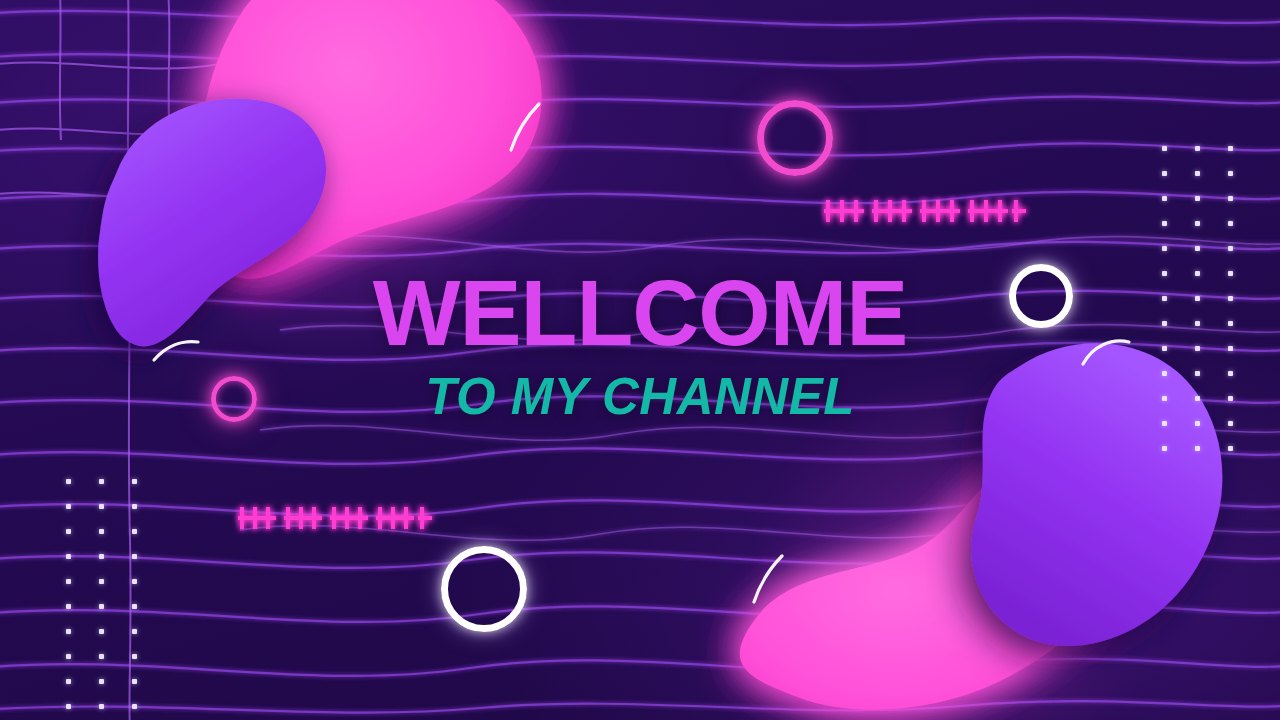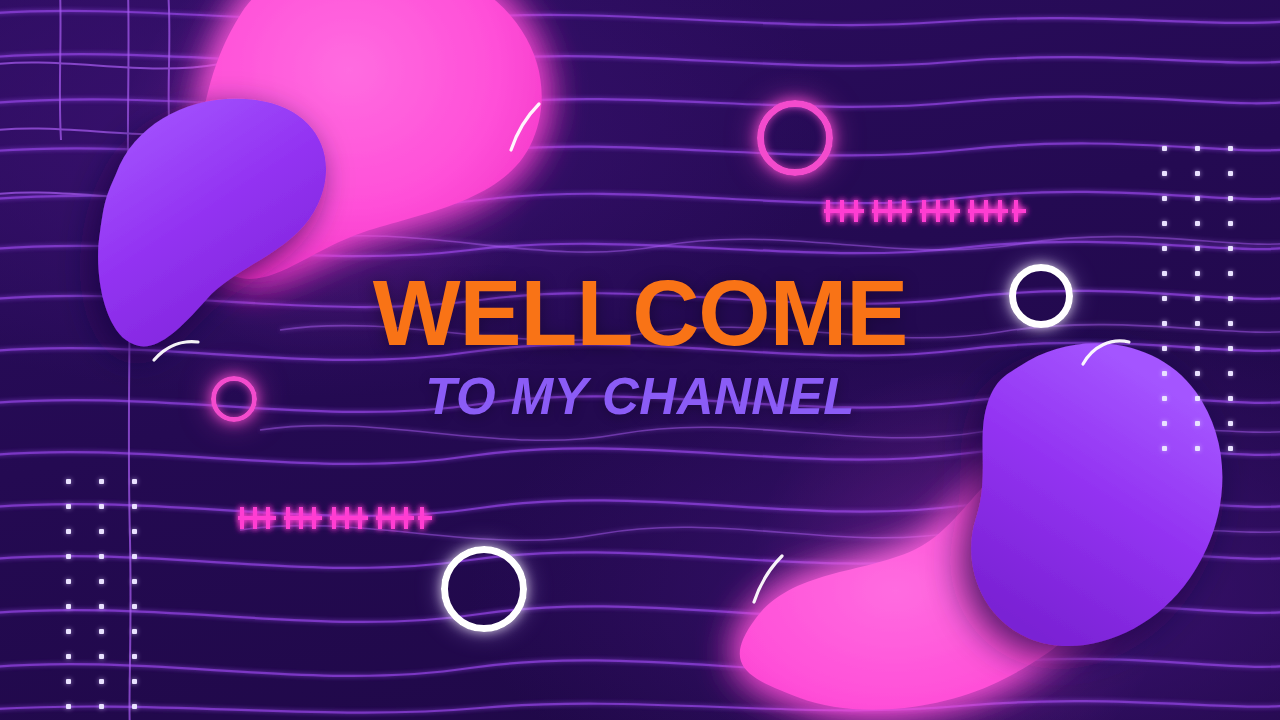--- a/index.html
+++ b/index.html
@@ -113,33 +113,33 @@
     text-align: center;
     z-index: 30;
   }
   .title {
     margin: 0;
     font-family: "Liberation Sans", sans-serif;
     font-weight: 700;
     font-size: 93px;
     line-height: 0.98;
     letter-spacing: -1px;
-    color: #f97316;
+    color: #d946ef;
     text-shadow: 0 2px 16px rgba(0,0,0,0.35);
     padding-left: 0;
   }
   .subtitle {
     margin: 12px 0 0 0;
     font-family: "Liberation Sans", sans-serif;
     font-weight: 700;
     font-style: italic;
     font-size: 51px;
     line-height: 1;
     letter-spacing: 0.5px;
-    color: #8b5cf6;
+    color: #14b8a6;
     text-shadow: 0 2px 12px rgba(0,0,0,0.3);
   }
 </style>
 </head>
 <body>
 
 <div id="banner">
 
   <div class="bg-base"></div>
 

